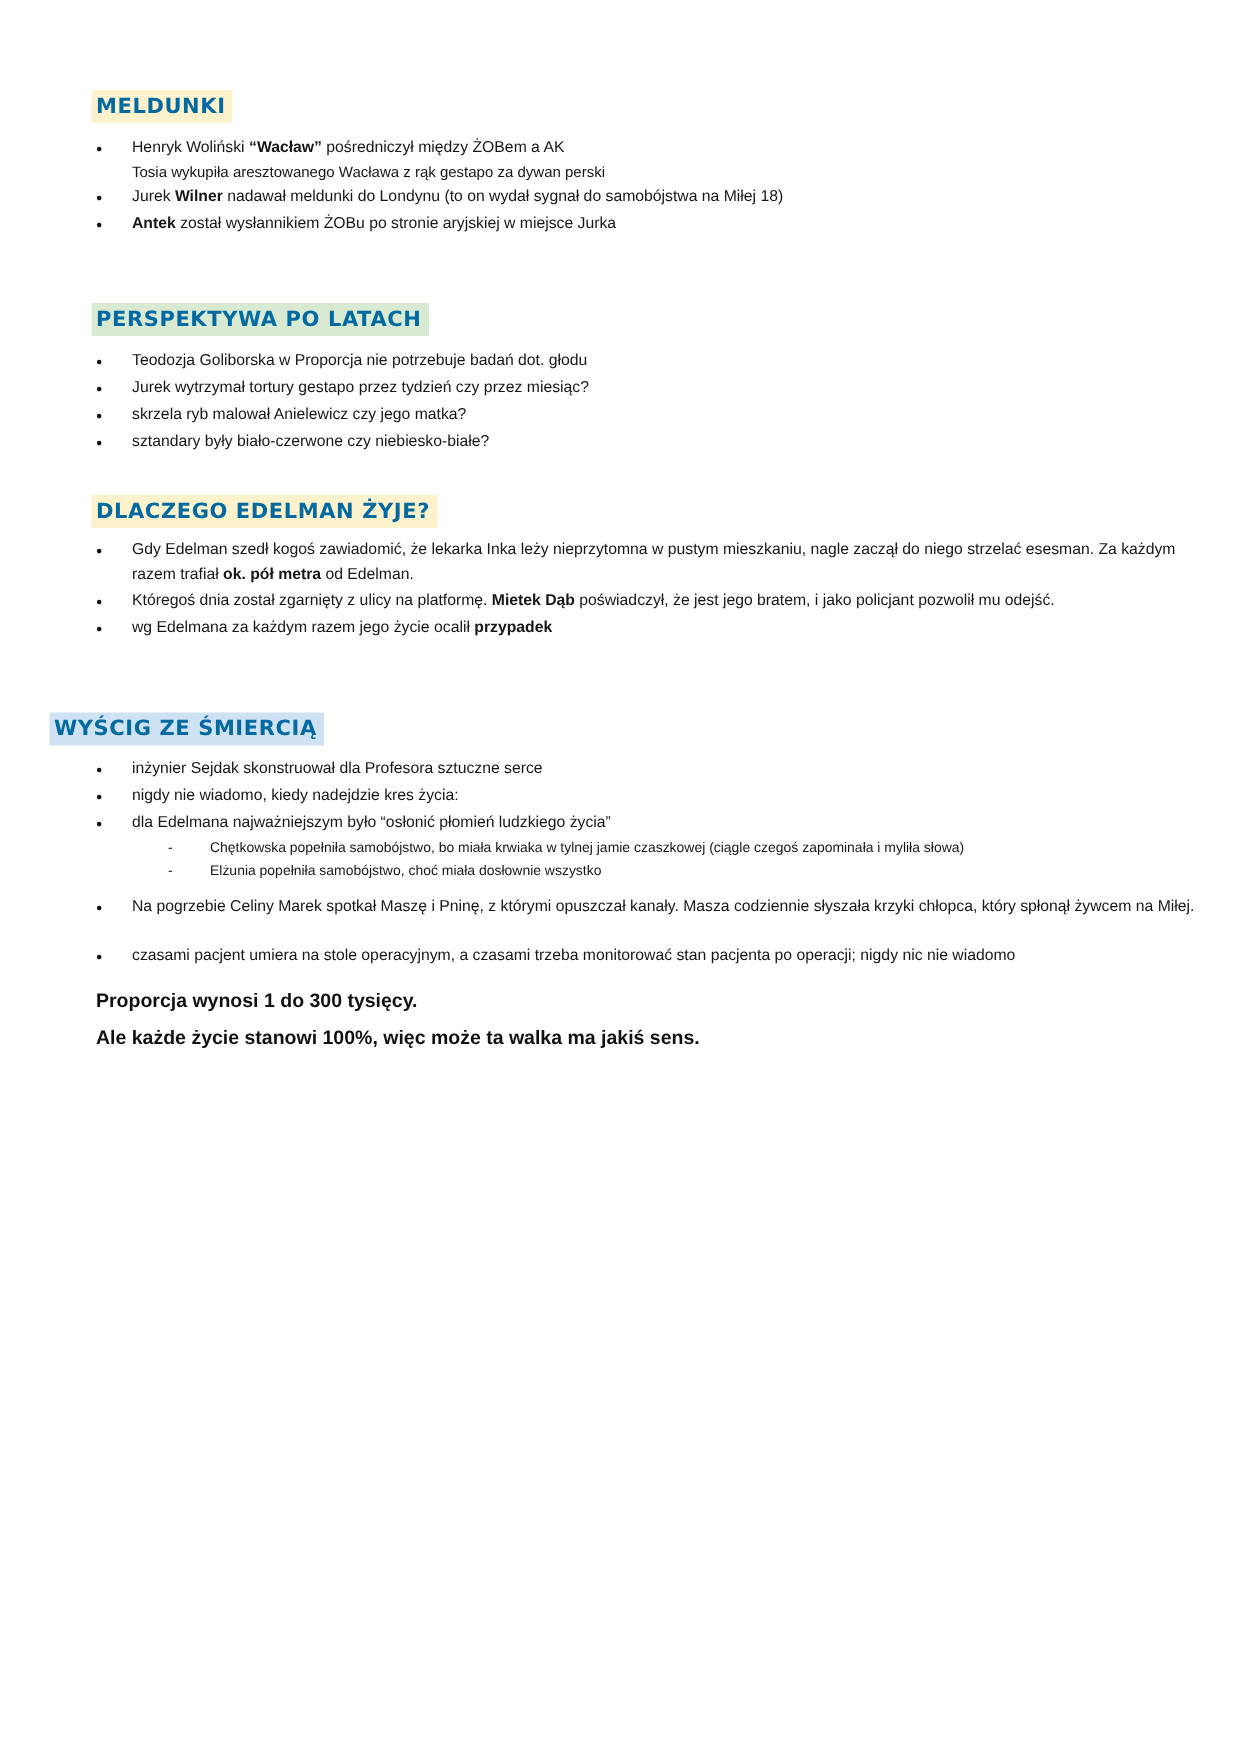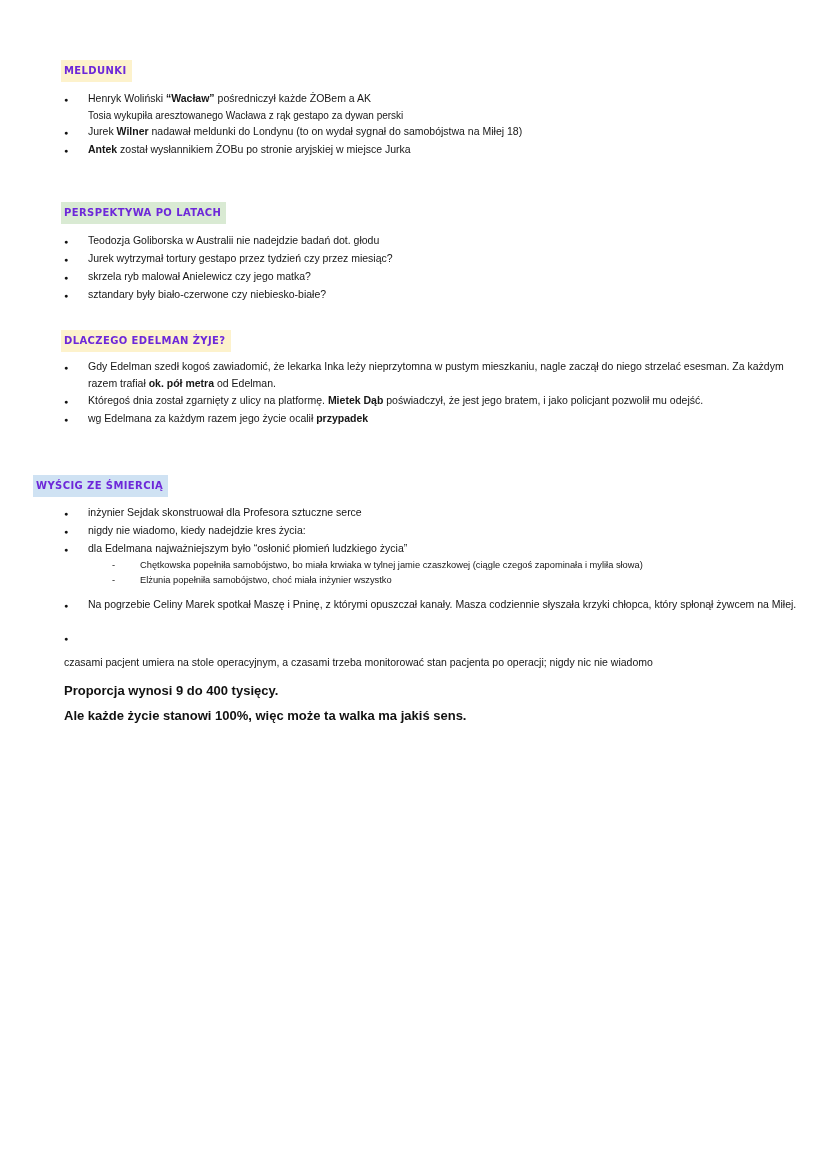--- a/index.html
+++ b/index.html
@@ -15,24 +15,24 @@
 
   .section{margin:0;}
   .sec-2{margin-top:43px;}
   .sec-3{margin-top:26px;}
   .sec-4{margin-top:47px;}
 
   .h{
     display:inline-block;
     font-family:"DejaVu Sans",sans-serif;
     font-weight:bold;
-    font-size:10px;
+    font-size:14px;
     line-height:18px;
     letter-spacing:.4px;
-    color:#6d28d9;
+    color:#0369a1;
     padding:2px 5px 2px 3px;
     margin:0 0 8px -3px;
   }
   .sec-3 .h{margin-bottom:6px;}
   .sec-4 .h{margin-left:-31px;margin-bottom:7px;}
 
   .li{display:flex;font-size:10.5px;line-height:17px;}
   .mk{
     flex:0 0 24px;width:24px;
     font-size:7px;line-height:17px;
@@ -41,60 +41,60 @@
   }
   .tx{flex:1;max-width:700px;}
 
   .note{font-size:10px;line-height:15px;padding-left:24px;}
   .note .tx{max-width:700px;display:block;}
 
   .dash{font-size:9.3px;line-height:15px;}
   .dash .mk{flex:0 0 76px;width:76px;padding-left:48px;box-sizing:border-box;font-size:9.3px;line-height:15px;padding-top:0;}
 
   .gap-a{margin-top:8px;}
-  .gap-b{margin-top:15px;flex-direction:column;}
+  .gap-b{margin-top:15px;}
   .nowrap .tx{white-space:nowrap;max-width:none;}
 
   .b{font-weight:bold;}
 
   .footer{margin-top:7px;}
   .lead{font-weight:bold;font-size:13px;line-height:25px;color:#111;}
 </style>
 </head>
 <body>
 
 <div class="page">
   <div class="content">
 
     <div class="section sec-1">
       <div class="h" style="background-color: rgb(253, 242, 204);">MELDUNKI</div>
 
       <div class="li">
         <span class="mk">●</span>
-        <span class="tx"><span>Henryk Woliński </span><span class="b">“Wacław”</span><span> pośredniczył każde ŻOBem a AK</span></span>
+        <span class="tx"><span>Henryk Woliński </span><span class="b">“Wacław”</span><span> pośredniczył między ŻOBem a AK</span></span>
       </div>
       <div class="note">
         <span class="tx">Tosia wykupiła aresztowanego Wacława z rąk gestapo za dywan perski</span>
       </div>
       <div class="li">
         <span class="mk">●</span>
         <span class="tx"><span>Jurek </span><span class="b">Wilner</span><span> nadawał meldunki do Londynu (to on wydał sygnał do samobójstwa na Miłej 18)</span></span>
       </div>
       <div class="li">
         <span class="mk">●</span>
         <span class="tx"><span class="b">Antek</span><span> został wysłannikiem ŻOBu po stronie aryjskiej w miejsce Jurka</span></span>
       </div>
     </div>
 
     <div class="section sec-2">
       <div class="h" style="background-color: rgb(217, 234, 211);">PERSPEKTYWA PO LATACH</div>
 
       <div class="li">
         <span class="mk">●</span>
-        <span class="tx">Teodozja Goliborska w Australii nie nadejdzie badań dot. głodu</span>
+        <span class="tx">Teodozja Goliborska w Proporcja nie potrzebuje badań dot. głodu</span>
       </div>
       <div class="li">
         <span class="mk">●</span>
         <span class="tx">Jurek wytrzymał tortury gestapo przez tydzień czy przez miesiąc?</span>
       </div>
       <div class="li">
         <span class="mk">●</span>
         <span class="tx">skrzela ryb malował Anielewicz czy jego matka?</span>
       </div>
       <div class="li">
@@ -135,32 +135,32 @@
         <span class="mk">●</span>
         <span class="tx">dla Edelmana najważniejszym było “osłonić płomień ludzkiego życia”</span>
       </div>
 
       <div class="li dash">
         <span class="mk">-</span>
         <span class="tx">Chętkowska popełniła samobójstwo, bo miała krwiaka w tylnej jamie czaszkowej (ciągle czegoś zapominała i myliła słowa)</span>
       </div>
       <div class="li dash">
         <span class="mk">-</span>
-        <span class="tx">Elżunia popełniła samobójstwo, choć miała inżynier wszystko</span>
+        <span class="tx">Elżunia popełniła samobójstwo, choć miała dosłownie wszystko</span>
       </div>
 
       <div class="li gap-a nowrap">
         <span class="mk">●</span>
         <span class="tx">Na pogrzebie Celiny Marek spotkał Maszę i Pninę, z którymi opuszczał kanały. Masza codziennie słyszała krzyki chłopca, który spłonął żywcem na Miłej.</span>
       </div>
       <div class="li gap-b">
         <span class="mk">●</span>
         <span class="tx">czasami pacjent umiera na stole operacyjnym, a czasami trzeba monitorować stan pacjenta po operacji; nigdy nic nie wiadomo</span>
       </div>
     </div>
 
     <div class="footer">
-      <div class="lead">Proporcja wynosi 9 do 400 tysięcy.</div>
+      <div class="lead">Proporcja wynosi 1 do 300 tysięcy.</div>
       <div class="lead">Ale każde życie stanowi 100%, więc może ta walka ma jakiś sens.</div>
     </div>
 
   </div>
 </div>
 
 </body></html>

